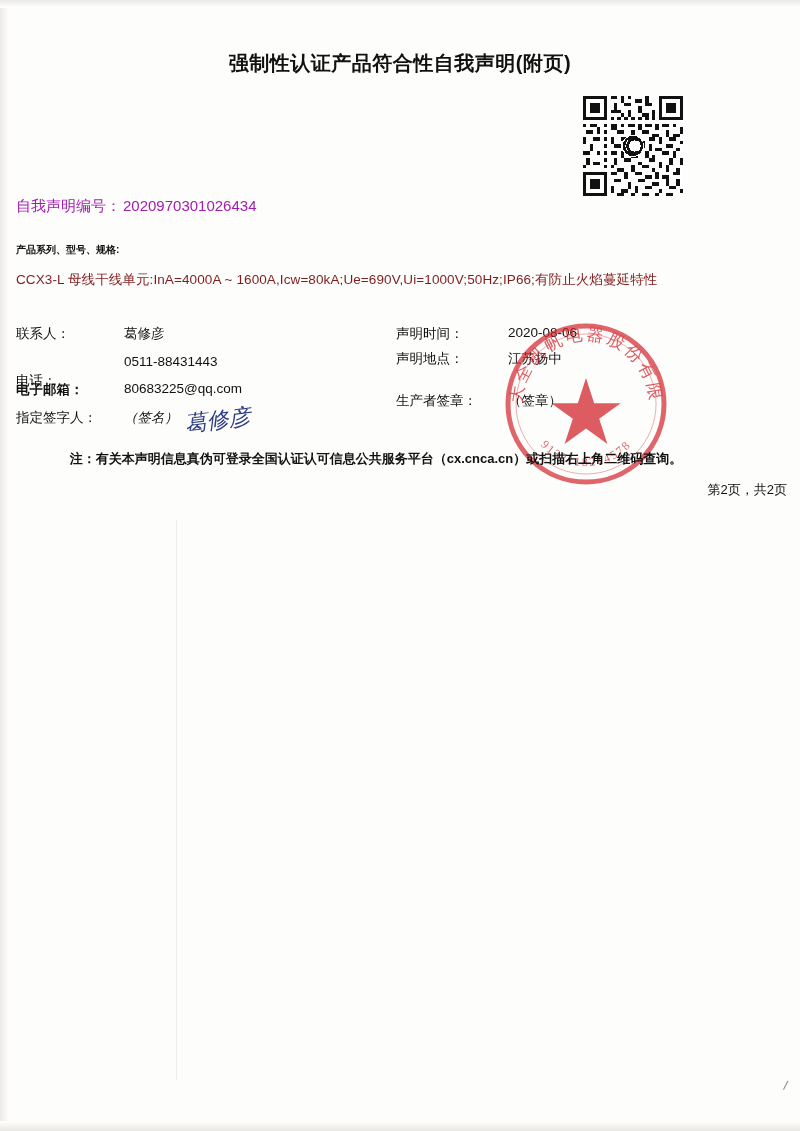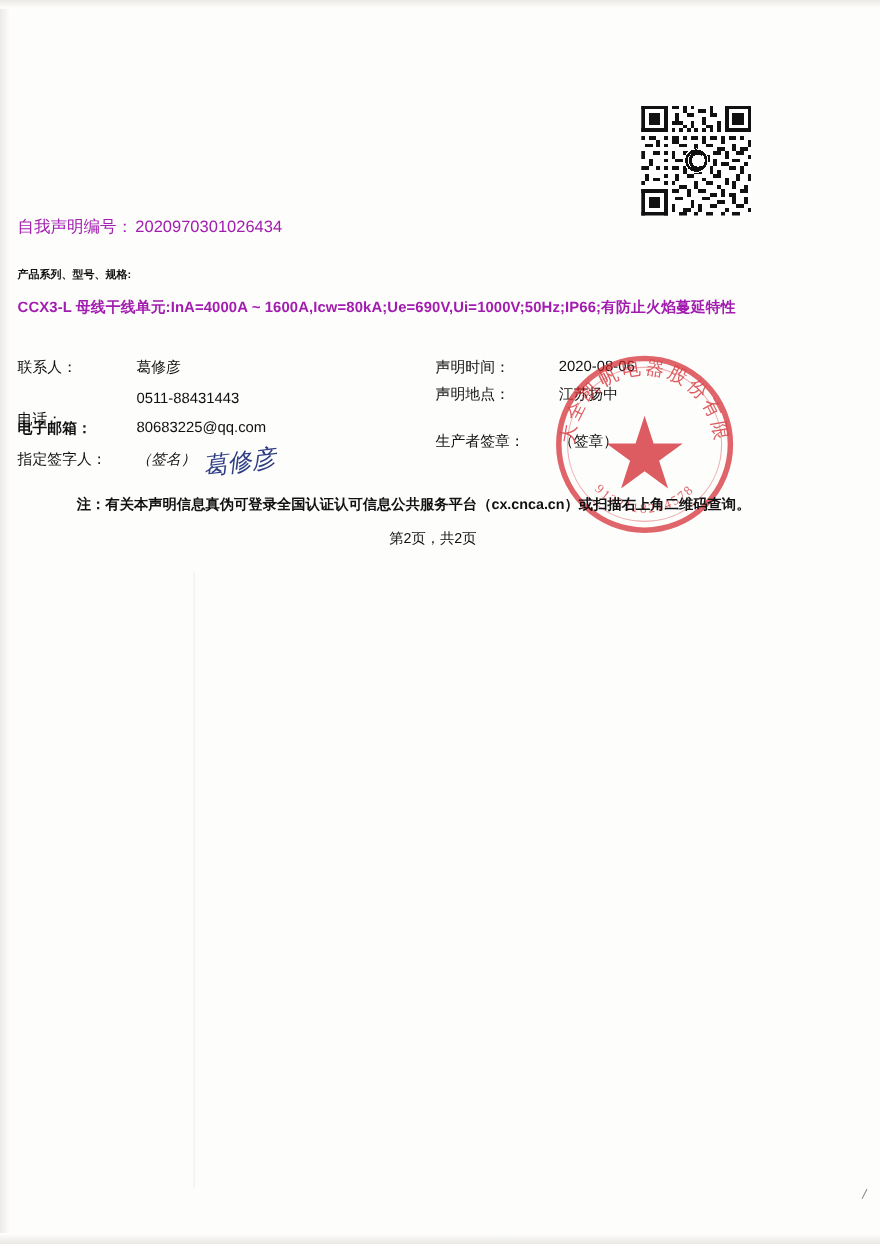--- a/index.html
+++ b/index.html
@@ -78,23 +78,22 @@
     position: absolute;
     left: 16px; top: 243px;
     font-size: 10px;
     font-weight: bold;
     color: #111;
   }
   .prod-spec {
     position: absolute;
     left: 16px; top: 271px;
     font-size: 13.5px;
-    color: #a21caf;
+    color: #7f1d1d;
     letter-spacing: 0.1px;
-    font-weight: bold;
   }
 
   .field {
     position: absolute;
     font-size: 13.5px;
     color: #111;
   }
 
   .f-contact-l   { left: 16px;  top: 325px; text-align: center; }
   .f-contact-v   { left: 124px; top: 325px; }
@@ -140,21 +139,21 @@
     width: 752px;
     text-align: center;
     font-size: 13px;
     font-weight: bold;
     color: #111;
   }
   .pager {
     position: absolute;
     left: 0; top: 481px;
     width: 787px;
-    text-align: center;
+    text-align: right;
     font-size: 13px;
     color: #111;
   }
 
   .corner-mark {
     position: absolute;
     right: 12px; bottom: 38px;
     font-size: 13px;
     color: #8a8a8a;
     transform: rotate(12deg);
@@ -163,20 +162,21 @@
 </head>
 <body>
 
 <div class="page">
 
   <div class="scan-edge-left"></div>
   <div class="scan-edge-top"></div>
   <div class="scan-edge-bottom"></div>
   <div class="scan-fold"></div>
 
+  <div class="title">强制性认证产品符合性自我声明(附页)</div>
 
   <div class="qr">
     <svg width="100" height="100" viewBox="0 0 29 29" shape-rendering="crispEdges">
       <rect width="29" height="29" fill="#ffffff"></rect>
       <g fill="#111111">
 
         <rect x="0" y="0" width="7" height="1"></rect>
           <rect x="0" y="6" width="7" height="1"></rect>
         <rect x="0" y="0" width="1" height="7"></rect>
           <rect x="6" y="0" width="1" height="7"></rect>

